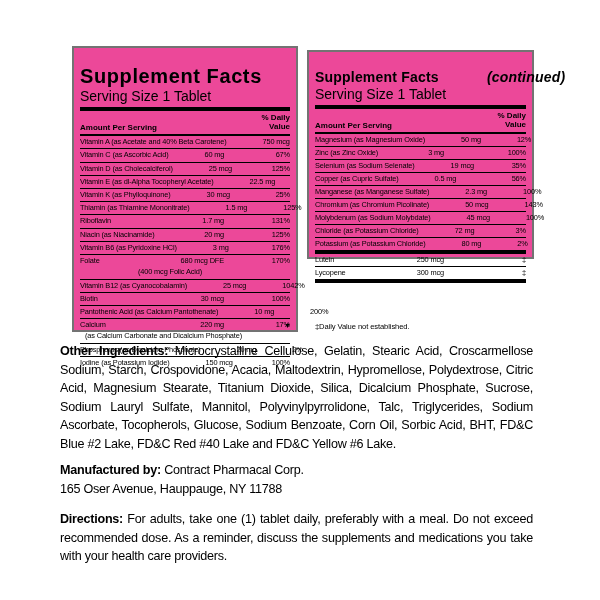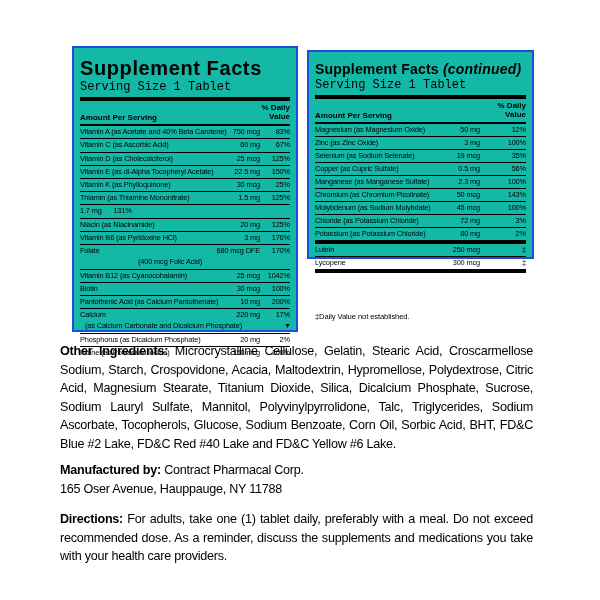--- a/index.html
+++ b/index.html
@@ -2,40 +2,40 @@
 <html><head>
 <meta charset="utf-8">
 <style>
   html,body{margin:0;padding:0;}
   body{
     width:600px;height:600px;position:relative;background:#ffffff;
     font-family:"Liberation Sans", sans-serif;color:#000;overflow:hidden;
   }
   
   .panel{
-    position:absolute;box-sizing:border-box;background:#14b8a6;
-    border:2px solid #1d4ed8;padding:8px 6px;color:#000;
+    position:absolute;box-sizing:border-box;background:#ec4899;
+    border:2px solid #737373;padding:16px 6px;color:#000;
   }
   .panel-left{left:72px;top:46px;width:226px;height:286px;}
   .panel-right{left:307px;top:50px;width:227px;height:209px;}
   .sf-title{font-weight:900;line-height:1;white-space:nowrap;}
   .panel-left .sf-title{font-size:20px;letter-spacing:.6px;margin-top:2px;}
   .panel-right .sf-title{font-size:14px;letter-spacing:.2px;margin-top:2px;}
-  .sf-title .cont{font-style:italic;font-weight:900;}
-  .sf-serving{font-size:12px;margin:2px 0 3px;font-family:Liberation Mono, monospace;}
+  .sf-title .cont{font-style:italic;font-weight:900;margin-left:44px;}
+  .sf-serving{font-size:14px;margin:2px 0 3px;}
   .bar-thick{height:4px;background:#000;}
   .bar-med{height:2.5px;background:#000;}
   .sf-header{display:flex;justify-content:space-between;align-items:flex-end;
     font-weight:bold;font-size:8px;padding:3px 0 2px;}
   .dv-head{text-align:right;line-height:1.1;}
   .dv-head span{display:block;}
   .sf-rows .sf-row{border-top:1px solid #000;}
   .sf-rows .sf-row:first-child{border-top:none;}
   .sf-row-line{display:flex;align-items:baseline;font-size:7.4px;
-    line-height:12.2px;letter-spacing:-.15px;}
+    line-height:12.2px;letter-spacing:-.15px;gap:36px;}
   .panel-right .sf-row-line{line-height:12px;}
   .sf-row-line .nm{flex:1;white-space:nowrap;}
   .sf-row-line .am{text-align:right;white-space:nowrap;}
   .sf-row-line .dv{text-align:right;white-space:nowrap;}
   .panel-left .sf-row-line .dv{width:30px;}
   .panel-right .sf-row-line .dv{width:46px;}
   .sf-sub{font-size:7.4px;line-height:10.5px;letter-spacing:-.15px;padding-bottom:1px;}
   .sub-left{padding-left:5px;}
   .sub-right{text-align:center;padding-right:30px;}
   .footnote{font-size:7.6px;letter-spacing:-.1px;padding-top:2.5px;line-height:10px;margin-top:36px;}
@@ -103,20 +103,21 @@
       </div>
       <div class="sf-row">
         <div class="sf-row-line">
           <span class="nm">Thiamin (as Thiamine Mononitrate)</span>
           <span class="am">1.5 mg</span>
           <span class="dv">125%</span>
         </div>
       </div>
       <div class="sf-row">
         <div class="sf-row-line">
+          <span class="nm">Riboflavin</span>
           <span class="am">1.7 mg</span>
           <span class="dv">131%</span>
         </div>
       </div>
       <div class="sf-row">
         <div class="sf-row-line">
           <span class="nm">Niacin (as Niacinamide)</span>
           <span class="am">20 mg</span>
           <span class="dv">125%</span>
         </div>

